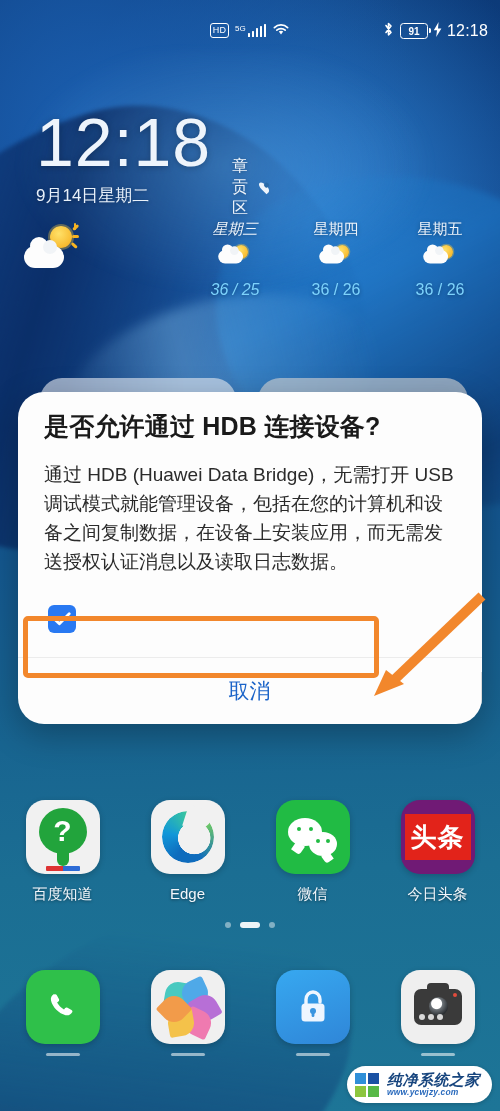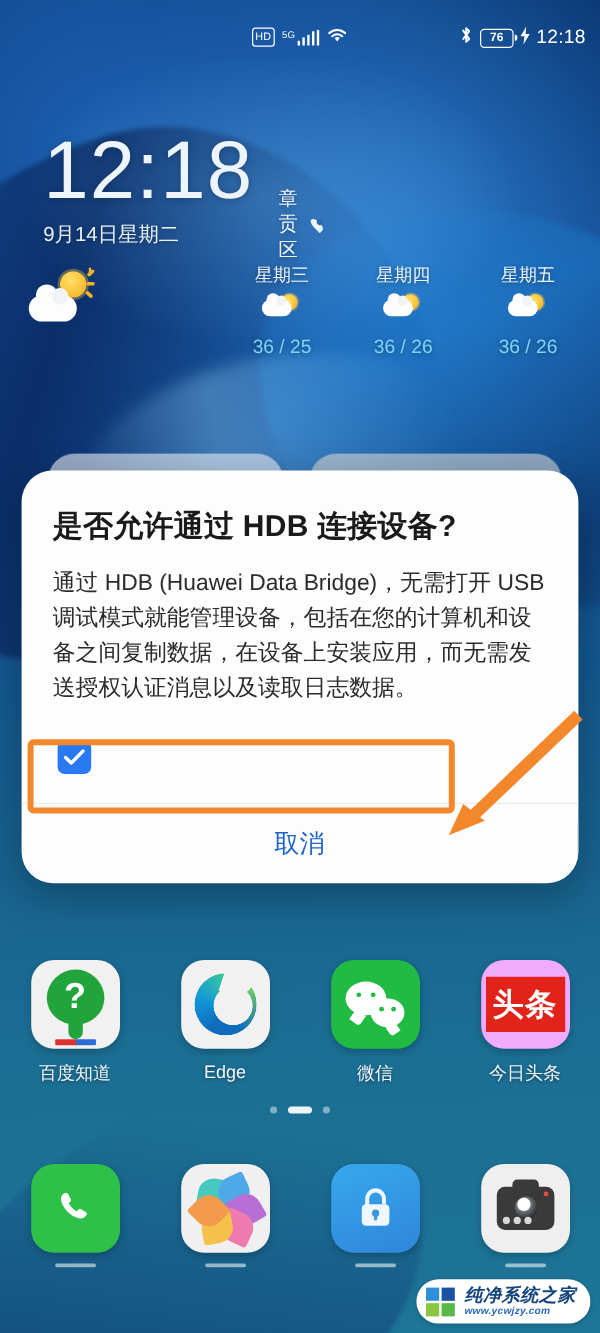--- a/index.html
+++ b/index.html
@@ -228,21 +228,21 @@
   .dialog {
     position: absolute;
     left: 18px; top: 392px;
     width: 464px;
     background: #fdfdfd;
     border-radius: 26px;
     box-shadow: 0 10px 34px rgba(0,0,0,.28);
     overflow: hidden;
   }
   .dlg-title {
-    padding: 30px 26px 0 26px;
+    padding: 18px 26px 0 26px;
     font-size: 25px;
     font-weight: 600;
     color: #1a1a1a;
     letter-spacing: .2px;
   }
   .dlg-body {
     padding: 18px 26px 0 26px;
     font-size: 19px;
     line-height: 1.52;
     color: #2b2b2b;
@@ -360,21 +360,21 @@
   .ico-wechat { background: #21bb44; }
   .ico-wechat .wb {
     position:absolute; background:#fff; border-radius: 50%;
   }
   .ico-wechat .b1 { left: 12px; top: 18px; width: 34px; height: 28px; border-radius: 50% 50% 50% 50%; }
   .ico-wechat .b1::after { content:''; position:absolute; left:5px; bottom:-7px; width:10px; height:10px; background:#fff; transform: rotate(35deg); border-radius: 0 0 3px 0; }
   .ico-wechat .b2 { left: 33px; top: 32px; width: 28px; height: 24px; }
   .ico-wechat .b2::after { content:''; position:absolute; right:5px; bottom:-6px; width:9px; height:9px; background:#fff; transform: rotate(-35deg); border-radius: 0 0 0 3px; }
   .ico-wechat .eye { position:absolute; width:4px; height:4px; background:#21bb44; border-radius:50%; }
 
-  .ico-toutiao { background: #f0abfc; }
+  .ico-toutiao { background: #701a75; }
   .ico-toutiao .red {
     position:absolute; left: 4px; top: 14px;
     width: 66px; height: 46px; background:#e2231a;
     display:flex; align-items:center; justify-content:center;
     color:#fff; font-size: 26px; font-weight: 700; letter-spacing: 1px;
   }
 
   
   .dots {
     position: absolute;
@@ -472,21 +472,21 @@
         </svg>
       </span>
     </div>
     <div class="sb-right">
       <span>
         <svg width="13" height="17" viewBox="0 0 13 17">
           <path d="M4 4.5 L9 11.5 L6.5 13.8 L6.5 2.5 L9 5 L4 11.5" stroke="#fff" stroke-width="1.6" fill="none" stroke-linejoin="round" stroke-linecap="round"></path>
         </svg>
       </span>
       <span class="battery">
-        <span>76</span>
+        <span>91</span>
       </span>
       <span>
         <svg width="9" height="15" viewBox="0 0 9 15">
             <path d="M5.6 0 L0.8 8.2 H4 L3.2 15 L8.4 6.4 H5 Z" fill="#fff"></path>
           </svg>
       </span>
       <span class="clock-small">12:18</span>
     </div>
   </div>
 
@@ -504,21 +504,21 @@
       <div class="suncloud">
         <div class="sun"></div>
         <div class="ray" style="right:-1px; top:9px; width:7px; height:2.5px;"></div>
         <div class="ray" style="right:2px; top:-3px; width:2.5px; height:7px;"></div>
         <div class="ray" style="right:-1px; top:0px; width:7px; height:2.5px; transform:rotate(-42deg);"></div>
         <div class="ray" style="right:0px; top:18px; width:7px; height:2.5px; transform:rotate(42deg);"></div>
         <div class="cloud"></div>
       </div>
     </div>
 
-    <div class="wx-day" style="left:180px;">
+    <div class="wx-day" style="left:180px;font-style:italic;">
       <div class="dname">星期三</div>
       <div class="icon-mini">
         <div class="suncloud mini" style="margin:0 auto;">
           <div class="sun"></div>
             <div class="cloud"></div>
         </div>
       </div>
       <div class="dtemp">36 / 25</div>
     </div>
     <div class="wx-day" style="left:281px;">

